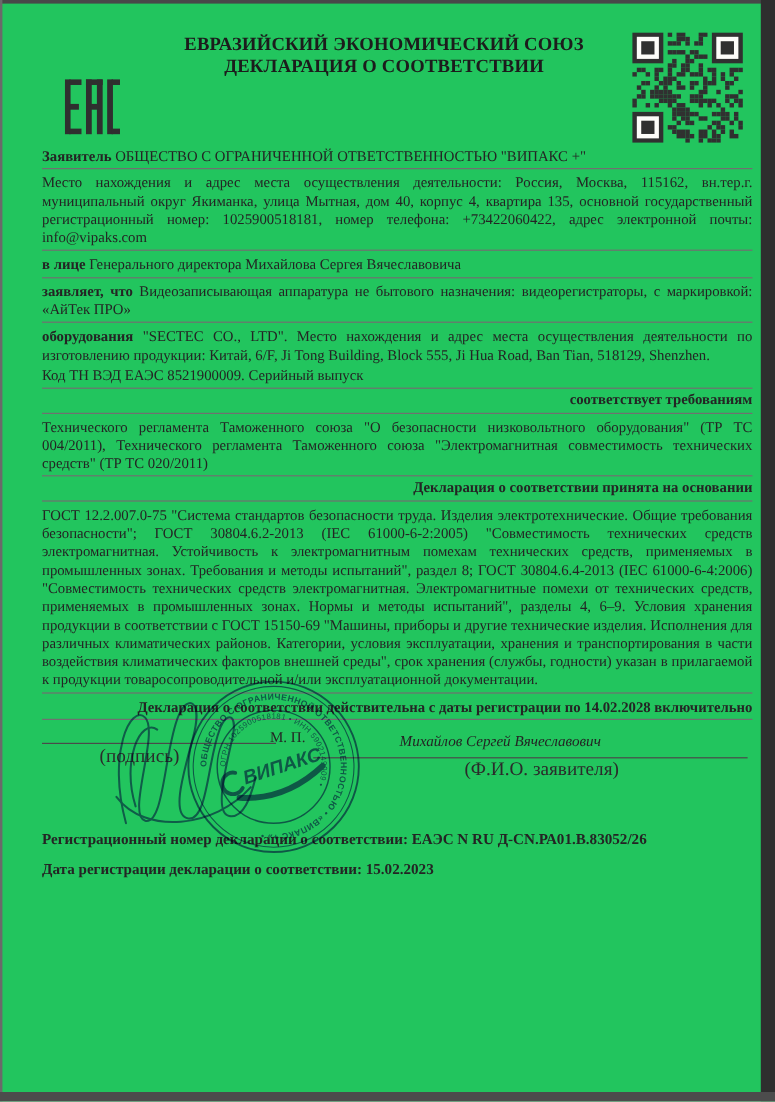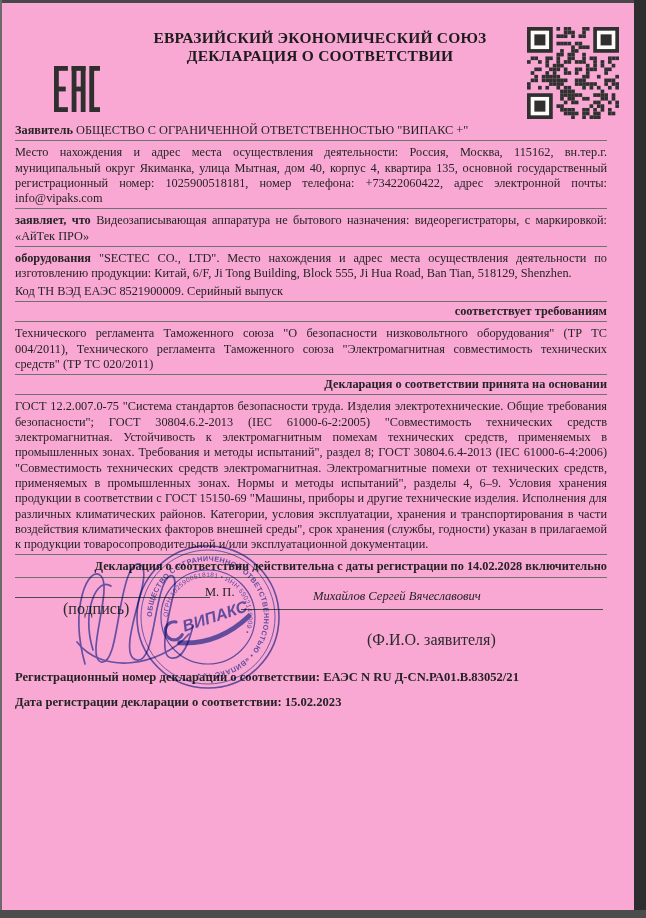--- a/index.html
+++ b/index.html
@@ -1,50 +1,50 @@
 <!DOCTYPE html>
 <html><head>
 <meta charset="utf-8">
 <style>
   html,body{margin:0;padding:0;background:#9a9a9a;}
   .page{
     position:relative;width:646px;height:918px;margin:0 auto;
-    background:#f9a8d4;overflow:hidden;box-sizing:border-box;
+    background:#22c55e;overflow:hidden;box-sizing:border-box;
     font-family:"Liberation Serif","DejaVu Serif",serif;color:#222;
   }
   .edge-top{position:absolute;left:0;top:0;width:100%;height:3px;background:#484848;}
   .edge-left{position:absolute;left:0;top:0;width:2px;height:100%;background:#6a6a6a;}
   .edge-right{position:absolute;right:0;top:0;width:12px;height:100%;background:#2e2e2e;}
   .edge-bottom{position:absolute;left:0;bottom:0;width:100%;height:8px;background:#4c4c4c;}
 
   .header{
     position:absolute;top:29px;left:40px;width:560px;text-align:center;
     font-weight:bold;font-size:15.5px;line-height:17.5px;color:#1c1c1c;letter-spacing:.2px;
   }
   .eac{position:absolute;left:54px;top:66px;}
   .qr{position:absolute;left:523px;top:27px;}
 
   .body{
-    position:absolute;left:15px;top:121px;width:592px;
+    position:absolute;left:35px;top:121px;width:592px;
     font-size:12.3px;line-height:15.3px;color:#242424;
   }
   .block{border-bottom:1px solid #707070;padding:2px 0 2px;}
   .block.noline{border-bottom:none;padding-bottom:0;}
   .just{text-align:justify;}
   .lbl{font-weight:bold;}
   .bold{font-weight:bold;text-align:right;}
   .pt{padding-top:4px;}
 
   .sig-area{position:relative;height:88px;}
   .sig-line{position:absolute;border-bottom:1px solid #4a4a4a;height:0;}
   .line-sign{left:0;width:195px;top:19px;}
   .line-name{left:226px;width:362px;top:31px;}
   .caption{position:absolute;font-size:16px;color:#2b2b2b;}
   .cap-sign{left:48px;top:23px;}
-  .cap-fio{left:352px;top:34px;margin-top:20px;}
+  .cap-fio{left:352px;top:34px;}
   .mp{position:absolute;left:190px;top:7px;font-size:12.5px;font-family:Liberation Serif, serif;}
   .sig-name{position:absolute;left:298px;top:11px;font-size:12.6px;font-style:italic;}
 
   .stamp-svg{position:absolute;left:118px;top:-36px;mix-blend-mode:multiply;opacity:.82;}
   .scribble-svg{position:absolute;left:52px;top:-32px;mix-blend-mode:multiply;opacity:.8;}
 
   .reg-line{font-weight:bold;font-size:12.6px;margin-top:4px;}
   .reg-line + .reg-line{margin-top:10px;}
 </style>
 </head>
@@ -289,20 +289,24 @@
 
   <div class="body">
 
     <div class="block">
       <span class="lbl">Заявитель</span>
       <span>ОБЩЕСТВО С ОГРАНИЧЕННОЙ ОТВЕТСТВЕННОСТЬЮ "ВИПАКС +"</span>
     </div>
 
     <div class="block just pt">Место нахождения и адрес места осуществления деятельности: Россия, Москва, 115162, вн.тер.г. муниципальный округ Якиманка, улица Мытная, дом 40, корпус 4, квартира 135, основной государственный регистрационный номер: 1025900518181, номер телефона: +73422060422, адрес электронной почты: info@vipaks.com</div>
 
+    <div class="block pt">
+      <span class="lbl">в лице</span>
+      <span>Генерального директора Михайлова Сергея Вячеславовича</span>
+    </div>
 
     <div class="block just pt">
       <span class="lbl">заявляет, что</span>
       <span>Видеозаписывающая аппаратура не бытового назначения: видеорегистраторы, с маркировкой: «АйТек ПРО»</span>
     </div>
 
     <div class="block noline just pt">
       <span class="lbl">оборудования</span>
       <span>"SECTEC CO., LTD". Место нахождения и адрес места осуществления деятельности по изготовлению продукции: Китай, 6/F, Ji Tong Building, Block 555, Ji Hua Road, Ban Tian, 518129, Shenzhen.</span>
     </div>
@@ -357,21 +361,21 @@
         <g transform="translate(75,78) rotate(-18)">
           <path d="M -31,-8 a 9,9 0 1 0 2,14" stroke="#4353ae" stroke-width="3.2" fill="none" stroke-linecap="round"></path>
           <text x="-26" y="4" font-family="Liberation Sans, sans-serif" font-size="16" font-weight="bold" font-style="italic" fill="#4353ae">ВИПАКС</text>
           <path d="M -34,13 Q 2,27 40,9" stroke="#4353ae" stroke-width="5" fill="none" stroke-linecap="round"></path>
         </g>
       </svg>
     </div>
 
     <div class="reg-line">
       <span>Регистрационный номер декларации о соответствии:</span>
-      <span>ЕАЭС N RU Д-CN.РА01.В.83052/21</span>
+      <span>ЕАЭС N RU Д-CN.РА01.В.83052/26</span>
     </div>
     <div class="reg-line">
       <span>Дата регистрации декларации о соответствии:</span>
       <span>15.02.2023</span>
     </div>
 
   </div>
 </div>
 
 </body></html>

